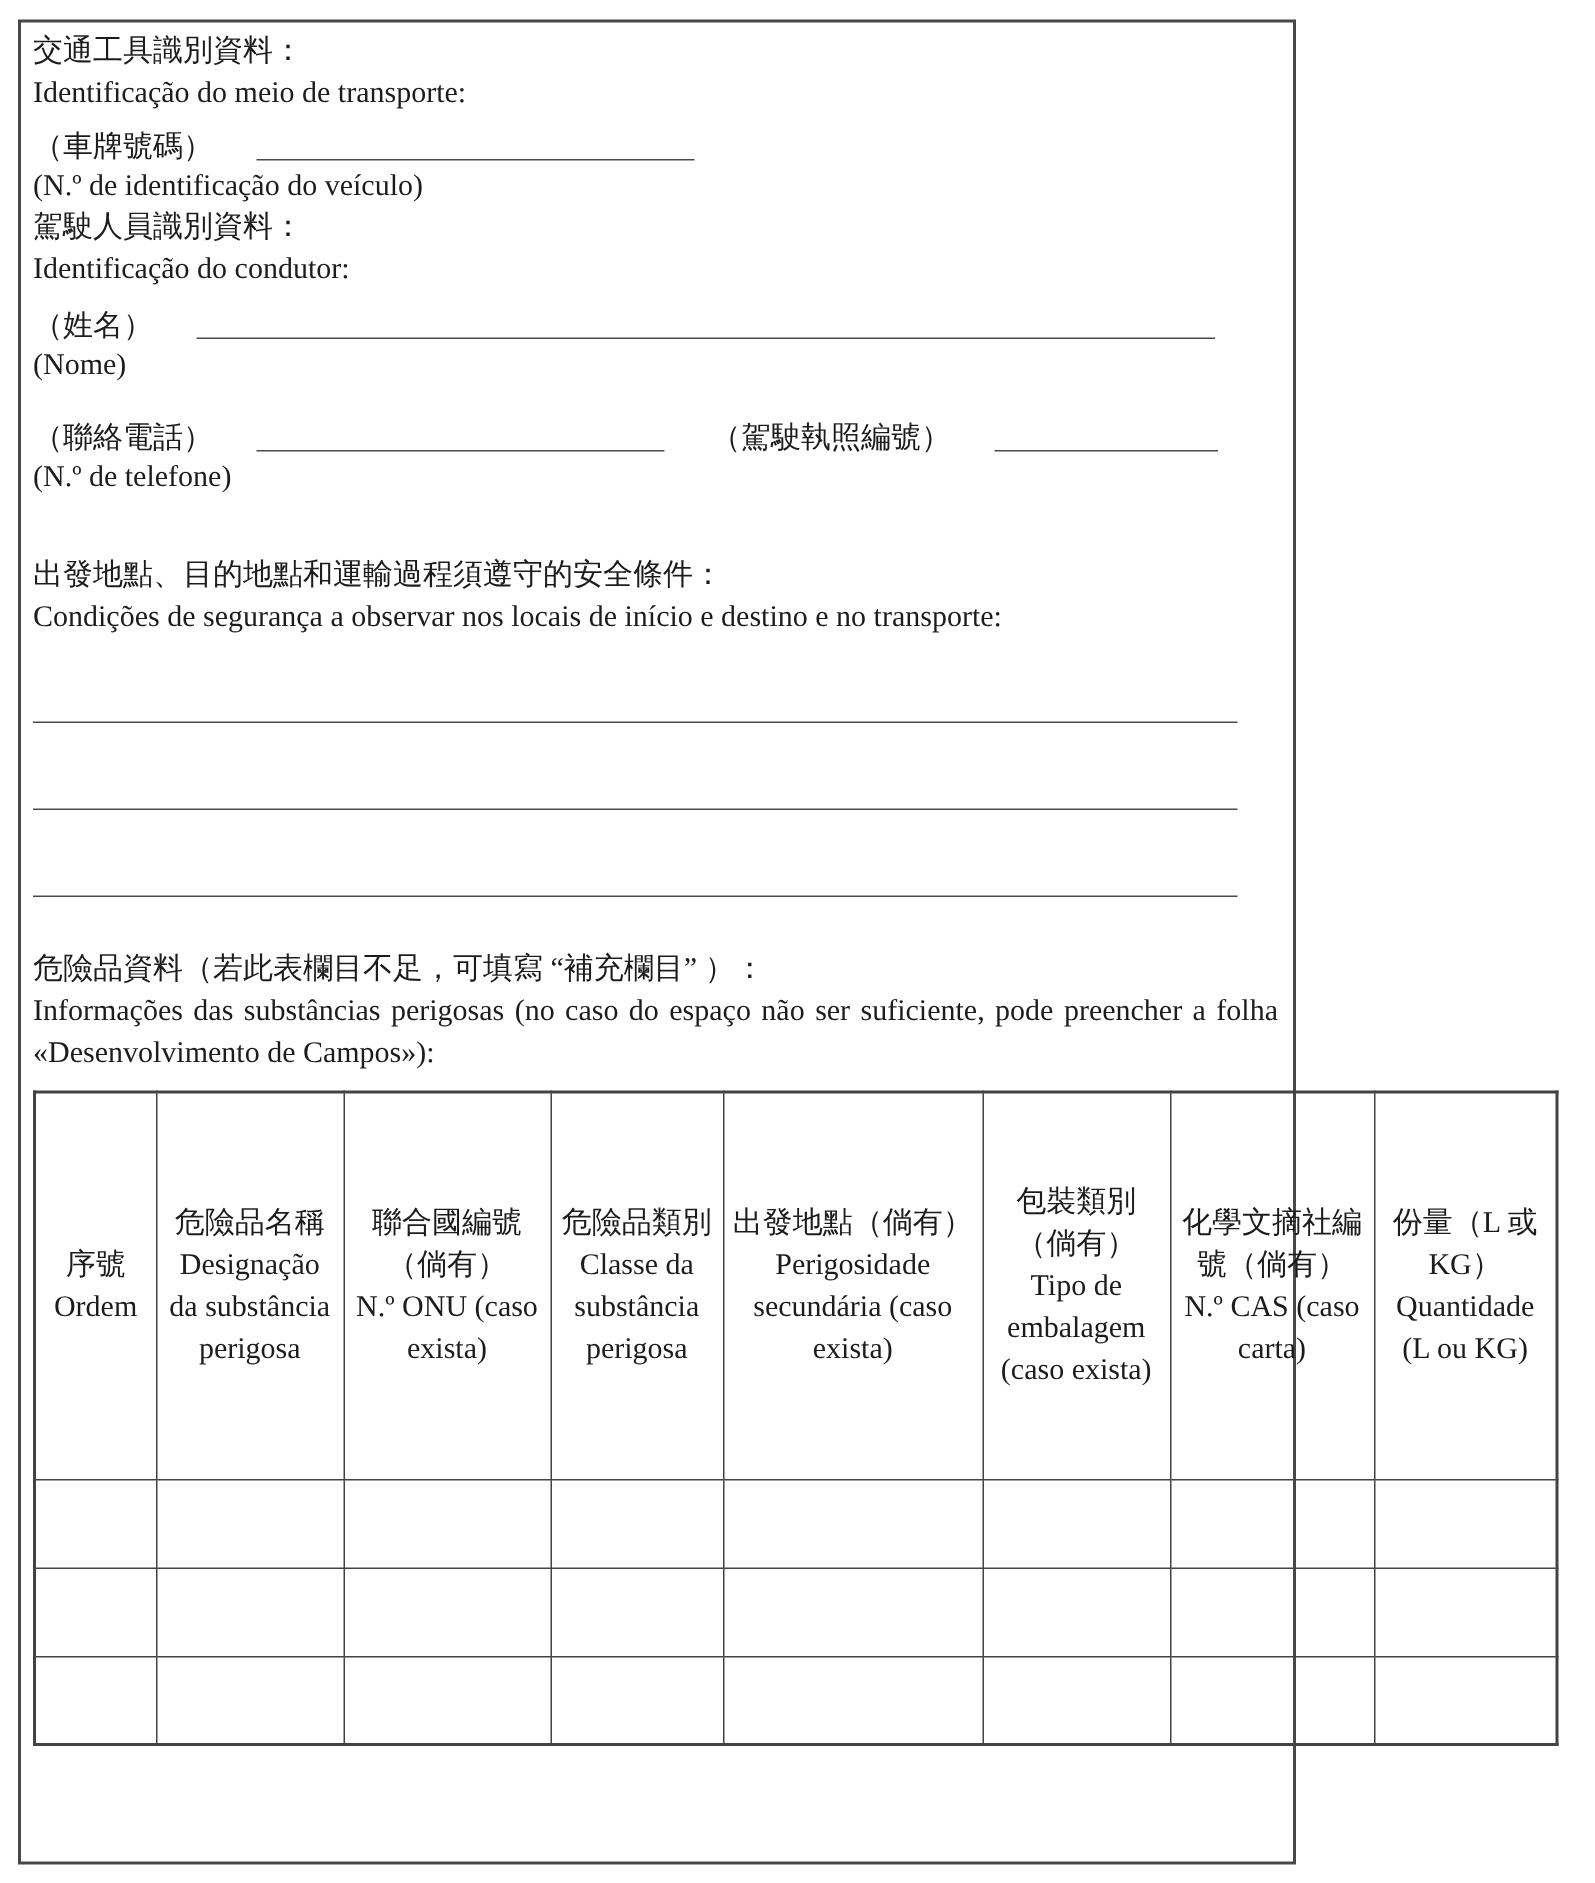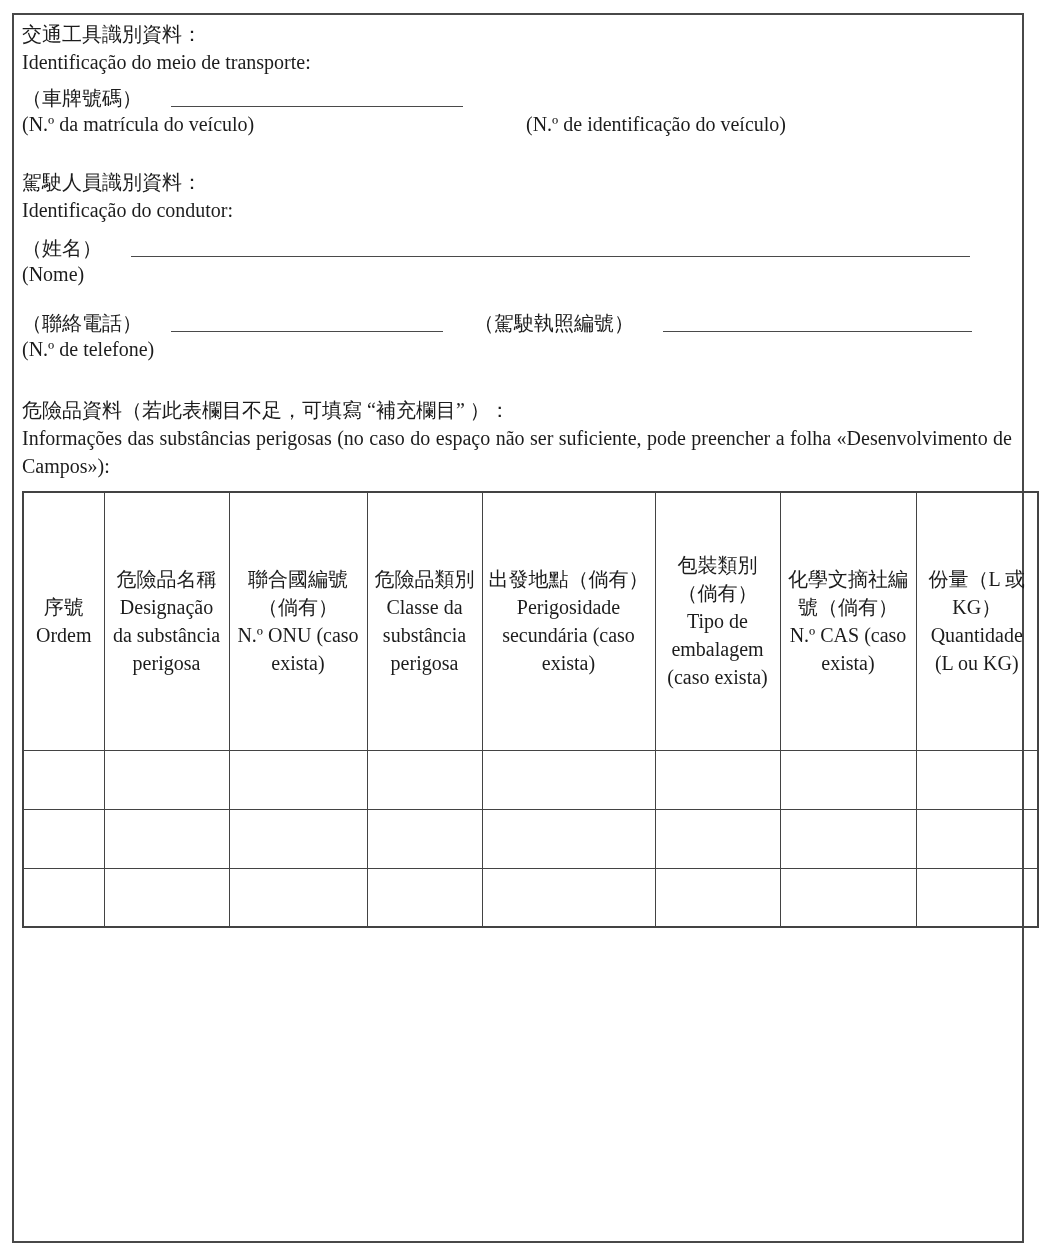--- a/index.html
+++ b/index.html
@@ -13,21 +13,21 @@
     position: relative;
     font-family: "Liberation Serif", "DejaVu Serif", serif;
     color: #1c1c1c;
     font-size: 20px;
     overflow: hidden;
   }
   .sheet {
     position: absolute;
     left: 12px;
     top: 13px;
-    width: 1012px;
+    width: 852px;
     height: 1230px;
     border: 2px solid #484848;
     box-sizing: border-box;
     padding: 5px 10px 0 8px;
     background: #ffffff;
   }
   .t-zh { line-height: 28px; }
   .t-pt { line-height: 28px; }
 
   
@@ -40,21 +40,21 @@
   }
   .two-col { display: flex; }
   .col-l-veh { width: 504px; flex: 0 0 504px; display: flex; }
   .col-r-veh { flex: 1; display: flex; }
   .col-l-tel { width: 452px; flex: 0 0 452px; display: flex; text-align: right; }
   .col-r-tel { flex: 1; display: flex; }
   .sub { line-height: 26px; }
 
   .sec-vehicle { margin-top: 0; }
   .vehicle-fields { margin-top: 9px; }
-  .sec-driver { margin-top: 31px; }
+  .sec-driver { }
   .name-row { margin-top: 11px; }
   .tel-row { margin-top: 23px; }
   .sec-safety { margin-top: 38px; }
   .blank-line {
     height: 56px;
     border-bottom: 1.5px solid #4a4a4a;
     margin-right: 27px;
   }
   .blank-line.b2, .blank-line.b3 { height: 57px; }
   .sec-goods { margin-top: 34px; }
@@ -96,23 +96,20 @@
     <div class="t-pt">Identificação do meio de transporte:</div>
 
     <div class="vehicle-fields">
       <div class="two-col">
         <div class="col-l-veh frow">
           <span>（車牌號碼）</span>
           <span class="ul" style="margin-right:63px;"></span>
         </div>
       </div>
       <div class="two-col">
-        <div class="col-l-veh sub">
-          <span>(N.º da matrícula do veículo)</span>
-        </div>
         <div class="col-r-veh sub">
           <span>(N.º de identificação do veículo)</span>
         </div>
       </div>
     </div>
   </div>
 
   <div class="sec-driver">
     <div class="t-zh">駕駛人員識別資料：</div>
     <div class="t-pt">Identificação do condutor:</div>
@@ -135,20 +132,27 @@
         <span class="ul" style="margin-right:40px;"></span>
       </div>
     </div>
     <div class="two-col">
       <div class="col-l-tel sub">
         <span>(N.º de telefone)</span>
       </div>
     </div>
   </div>
 
+  <div class="sec-safety">
+    <div class="t-zh">出發地點、目的地點和運輸過程須遵守的安全條件：</div>
+    <div class="t-pt">Condições de segurança a observar nos locais de início e destino e no transporte:</div>
+    <div class="blank-line b1"></div>
+    <div class="blank-line b2"></div>
+    <div class="blank-line b3"></div>
+  </div>
 
   <div class="sec-goods">
     <div class="t-zh">危險品資料（若此表欄目不足，可填寫 “補充欄目” ）：</div>
     <div class="goods-pt">Informações das substâncias perigosas (no caso do espaço não ser suficiente, pode preencher a folha «Desenvolvimento de Campos»):</div>
 
     <table class="goods">
       <colgroup>
         <col style="width:81px">
         <col style="width:125px">
         <col style="width:138px">
@@ -179,21 +183,21 @@
           <th>
             <div class="th-zh">出發地點（倘有）</div>
             <div class="th-pt">Perigosidade secundária (caso exista)</div>
           </th>
           <th>
             <div class="th-zh">包裝類別（倘有）</div>
             <div class="th-pt">Tipo de embalagem (caso exista)</div>
           </th>
           <th>
             <div class="th-zh">化學文摘社編號（倘有）</div>
-            <div class="th-pt">N.º CAS (caso exista)</div>
+            <div class="th-pt">N.º CAS (caso carta)</div>
           </th>
           <th>
             <div class="th-zh">份量（L 或 KG）</div>
             <div class="th-pt">Quantidade (L ou KG)</div>
           </th>
         </tr>
       </thead>
       <tbody>
         <tr>
           <td></td>

